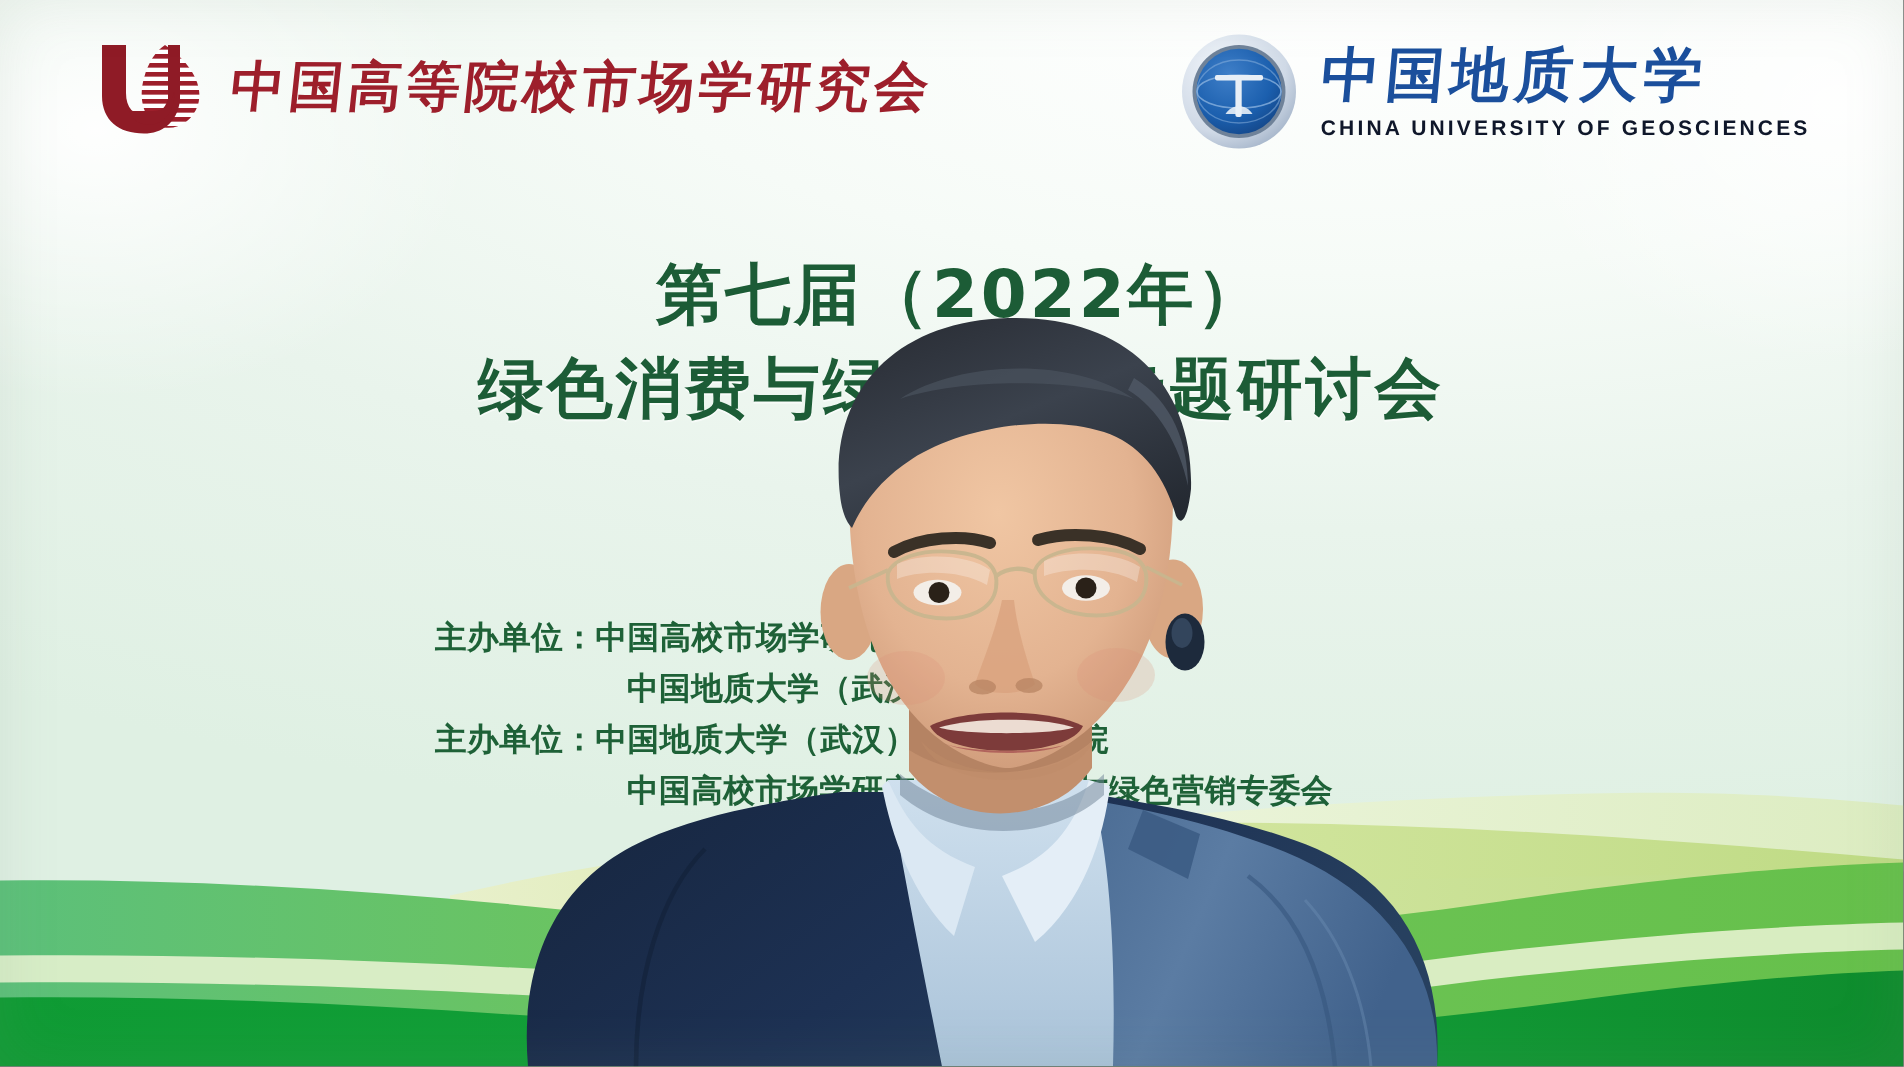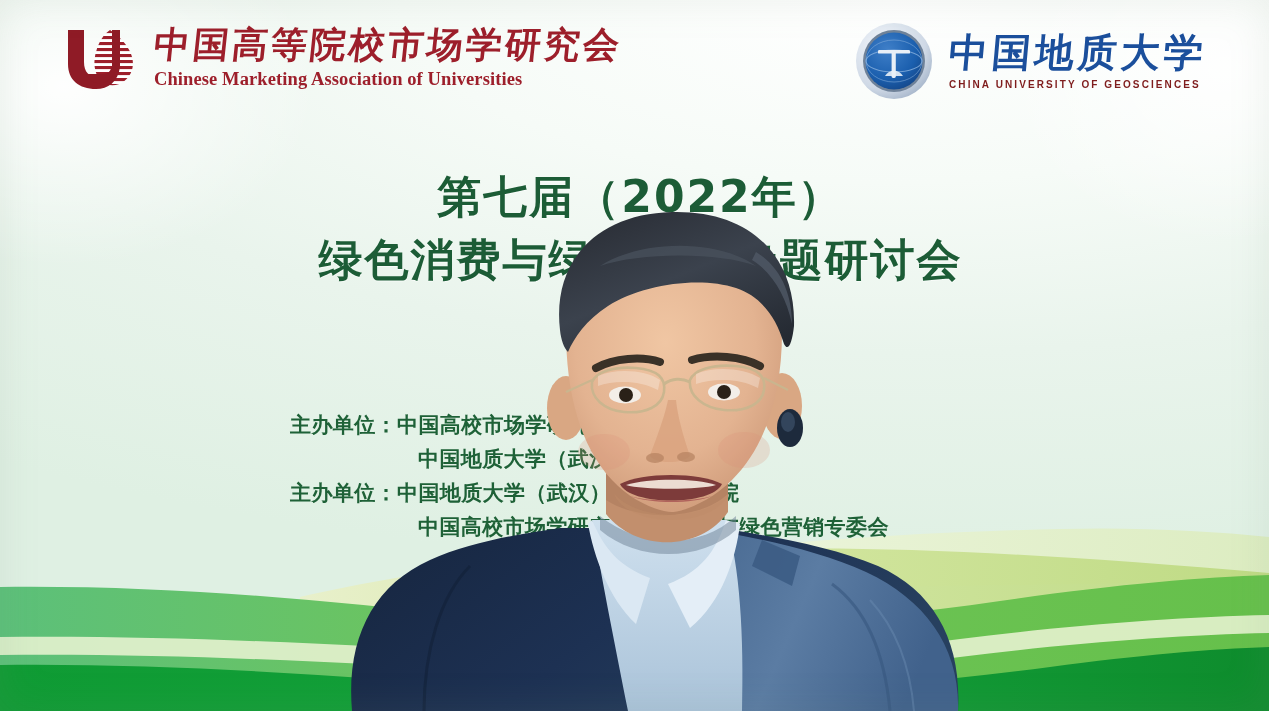--- a/index.html
+++ b/index.html
@@ -74,24 +74,24 @@
   .cug-text { display: flex; flex-direction: column; line-height: 1; }
   .cug-cn {
     font-family: "Liberation Serif", "DejaVu Serif", serif;
     font-size: 39px; font-weight: 700; color: #1b4f9c;
     letter-spacing: 4px;
     transform: skewX(-5deg);
     white-space: nowrap;
   }
   .cug-en {
     margin-top: 8px;
-    font-size: 10px; font-weight: 700; color: #7f1d1d;
+    font-size: 14px; font-weight: 700; color: #0f172a;
     letter-spacing: 2.1px;
     white-space: nowrap;
-    text-align: left;
+    text-align: center;
   }
 
   
   .title-block {
     position: absolute;
     left: 12px; right: 0; top: 172px;
     text-align: center;
   }
   .title-line-1 {
     font-family: "DejaVu Sans", "Liberation Sans", sans-serif;
@@ -192,21 +192,20 @@
 
         <path d="M52,6 C 70,18 78,34 74,46 C 70,58 58,64 48,60 C 38,56 34,42 38,28 C 41,17 46,10 52,6 Z" fill="url(#stripes)"></path>
 
         <path d="M10,6 L26,6 L26,38 C 26,48 31,53 40,53 C 47,53 52,49 54,42 L54,6 L62,6 L62,43
                  C 60,58 50,65 38,65 C 21,65 10,56 10,40 Z" fill="#8f1b26"></path>
         <path d="M44,50 C 52,50 57,44 58,37 C 59,47 54,57 44,59 C 36,60 30,56 28,50 Z" fill="#8f1b26"></path>
       </svg>
     </div>
     <div class="cmau-text">
       <div class="cmau-cn">中国高等院校市场学研究会</div>
-      <div class="cmau-en">Chinese Marketing Association of Universities</div>
     </div>
   </div>
 
   <div class="logo-cug">
     <div class="cug-mark">
       <svg viewBox="0 0 78 78" width="78" height="78" xmlns="http://www.w3.org/2000/svg">
         <defs>
           <radialGradient id="cugRing" cx="0.35" cy="0.3" r="0.8">
             <stop offset="0%" stop-color="#f2f6fb"></stop>
             <stop offset="70%" stop-color="#cfd9e6"></stop>

